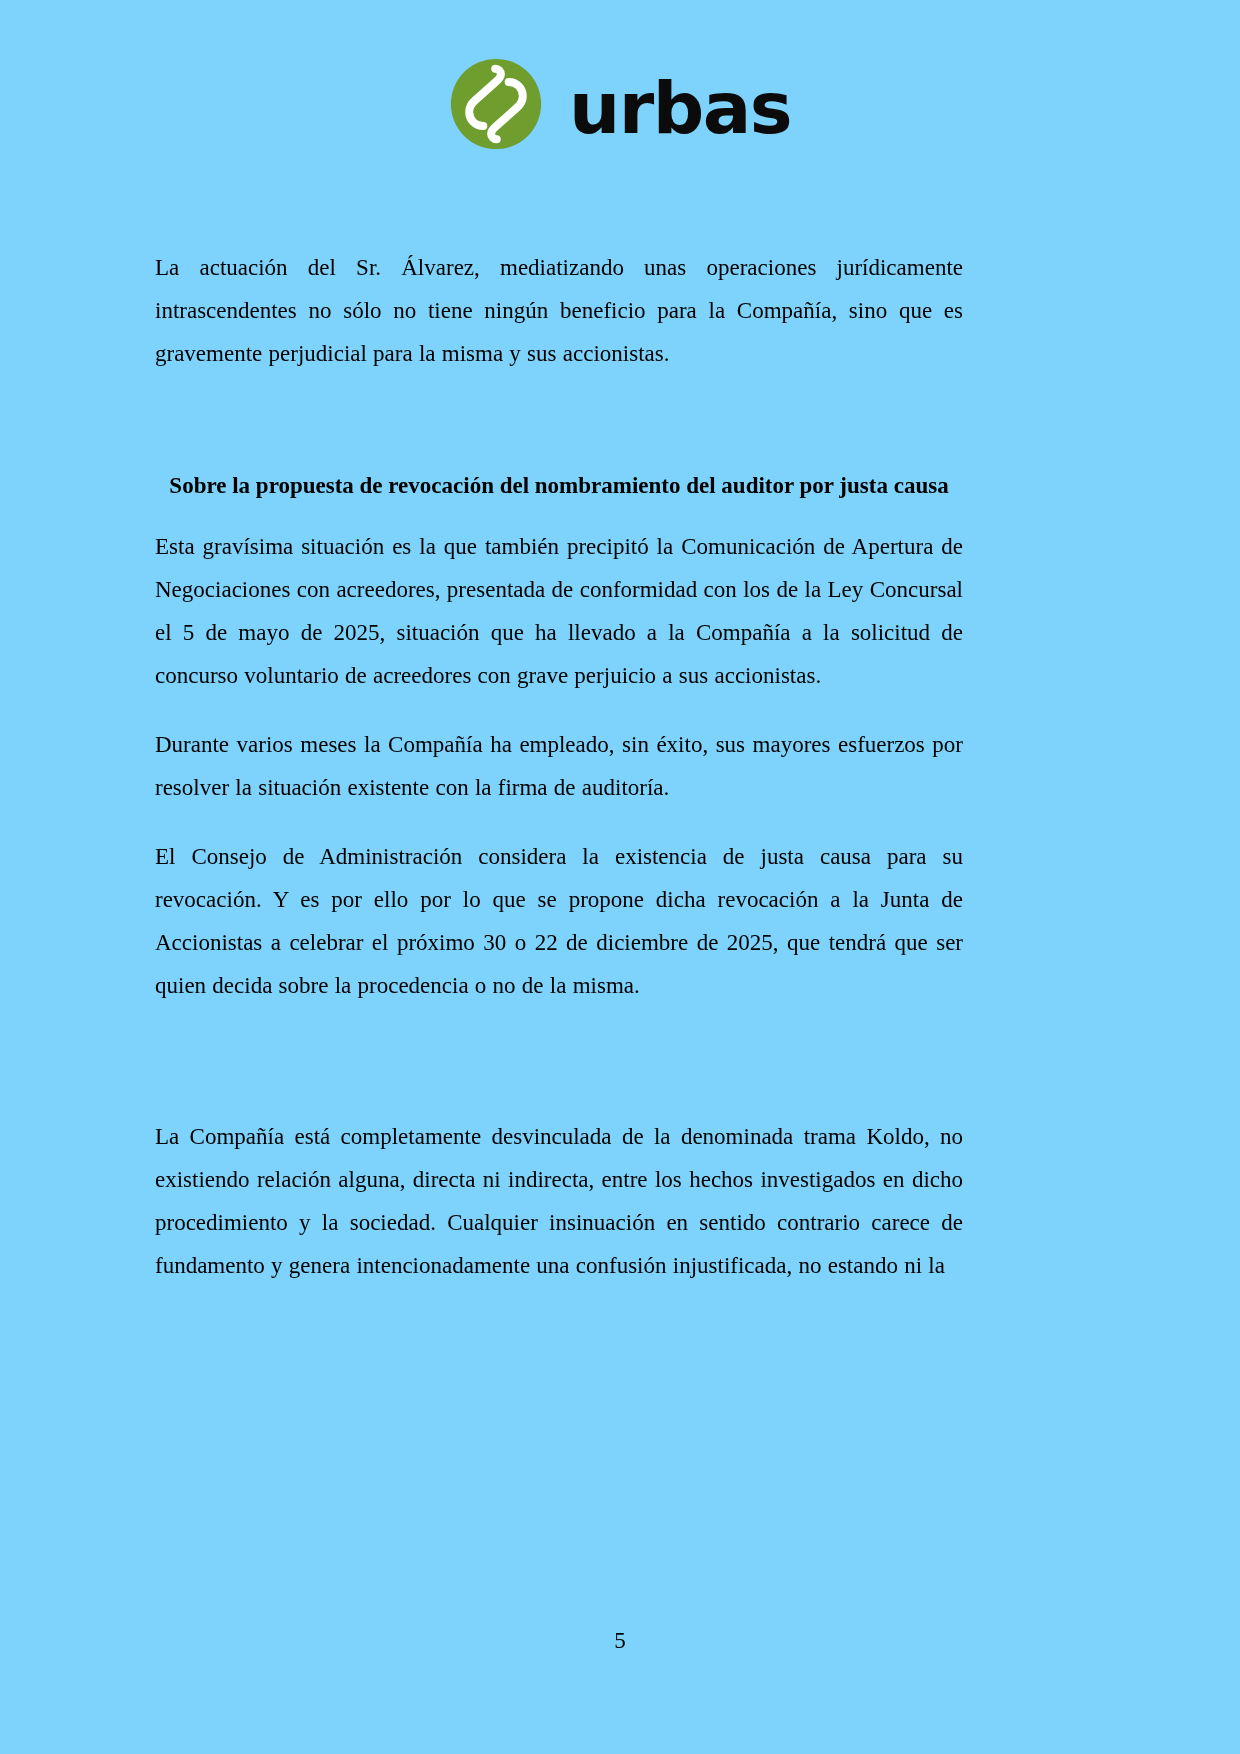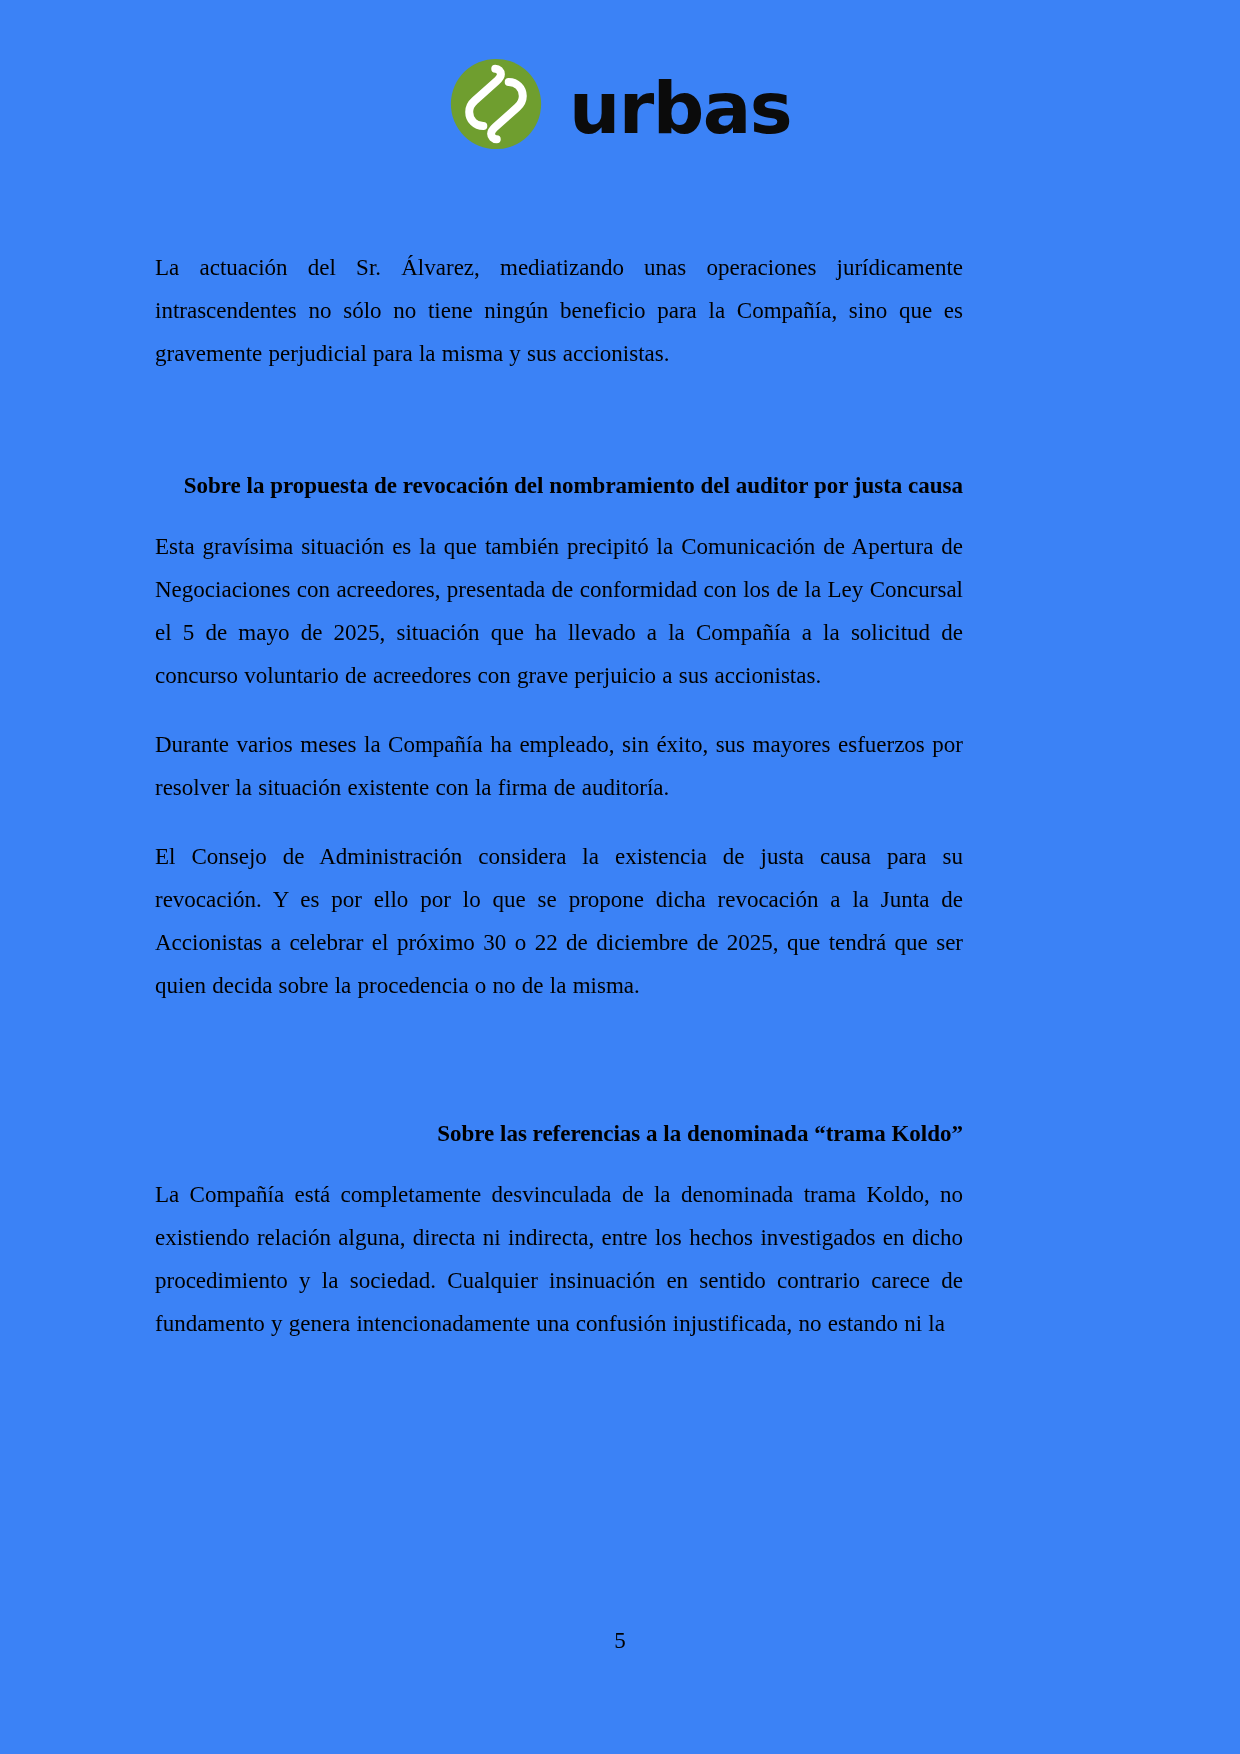--- a/index.html
+++ b/index.html
@@ -7,21 +7,21 @@
     margin: 0;
     padding: 0;
     background: #ffffff;
   }
 
   .page {
     position: relative;
     width: 1240px;
     height: 1754px;
     margin: 0 auto;
-    background: #3b82f6;
+    background: #7dd3fc;
     box-sizing: border-box;
     overflow: hidden;
     font-family: "Liberation Serif", "DejaVu Serif", serif;
     color: #000000;
   }
 
   
   .logo-block {
     position: absolute;
     left: 0;
@@ -67,21 +67,21 @@
     text-justify: inter-word;
     word-spacing: 0.5px;
     hyphens: none;
   }
 
   h2.heading {
     margin: 0 0 20px 0;
     font-size: 23px;
     font-weight: 700;
     line-height: 38px;
-    text-align: right;
+    text-align: center;
   }
 
   .gap-lg { height: 66px; }
   .gap-xl { height: 82px; }
 
   
   .page-number {
     position: absolute;
     left: 0;
     right: 0;
@@ -117,21 +117,20 @@
 
 
     <p class="para">Esta gravísima situación es la que también precipitó la Comunicación de Apertura de Negociaciones con acreedores, presentada de conformidad con los  de la Ley Concursal el 5 de mayo de 2025, situación que ha llevado a la Compañía a la solicitud de concurso voluntario de acreedores con grave perjuicio a sus accionistas.</p>
 
     <p class="para">Durante varios meses la Compañía ha empleado, sin éxito, sus mayores esfuerzos por resolver la situación existente con la firma de auditoría.</p>
 
     <p class="para">El Consejo de Administración considera la existencia de justa causa para su revocación. Y es por ello por lo que se propone dicha revocación a la Junta de Accionistas a celebrar el próximo 30 o 22 de diciembre de 2025, que tendrá que ser quien decida sobre la procedencia o no de la misma.</p>
 
     <div class="gap-xl"></div>
 
-    <h2 class="heading">Sobre las referencias a la denominada “trama Koldo”</h2>
 
     <p class="para">La Compañía está completamente desvinculada de la denominada trama Koldo, no existiendo relación alguna, directa ni indirecta, entre los hechos investigados en dicho procedimiento y la sociedad. Cualquier insinuación en sentido contrario carece de fundamento y genera intencionadamente una confusión injustificada, no estando ni la</p>
 
   </div>
 
   <div class="page-number">5</div>
 
 </div>
 
 </body></html>

